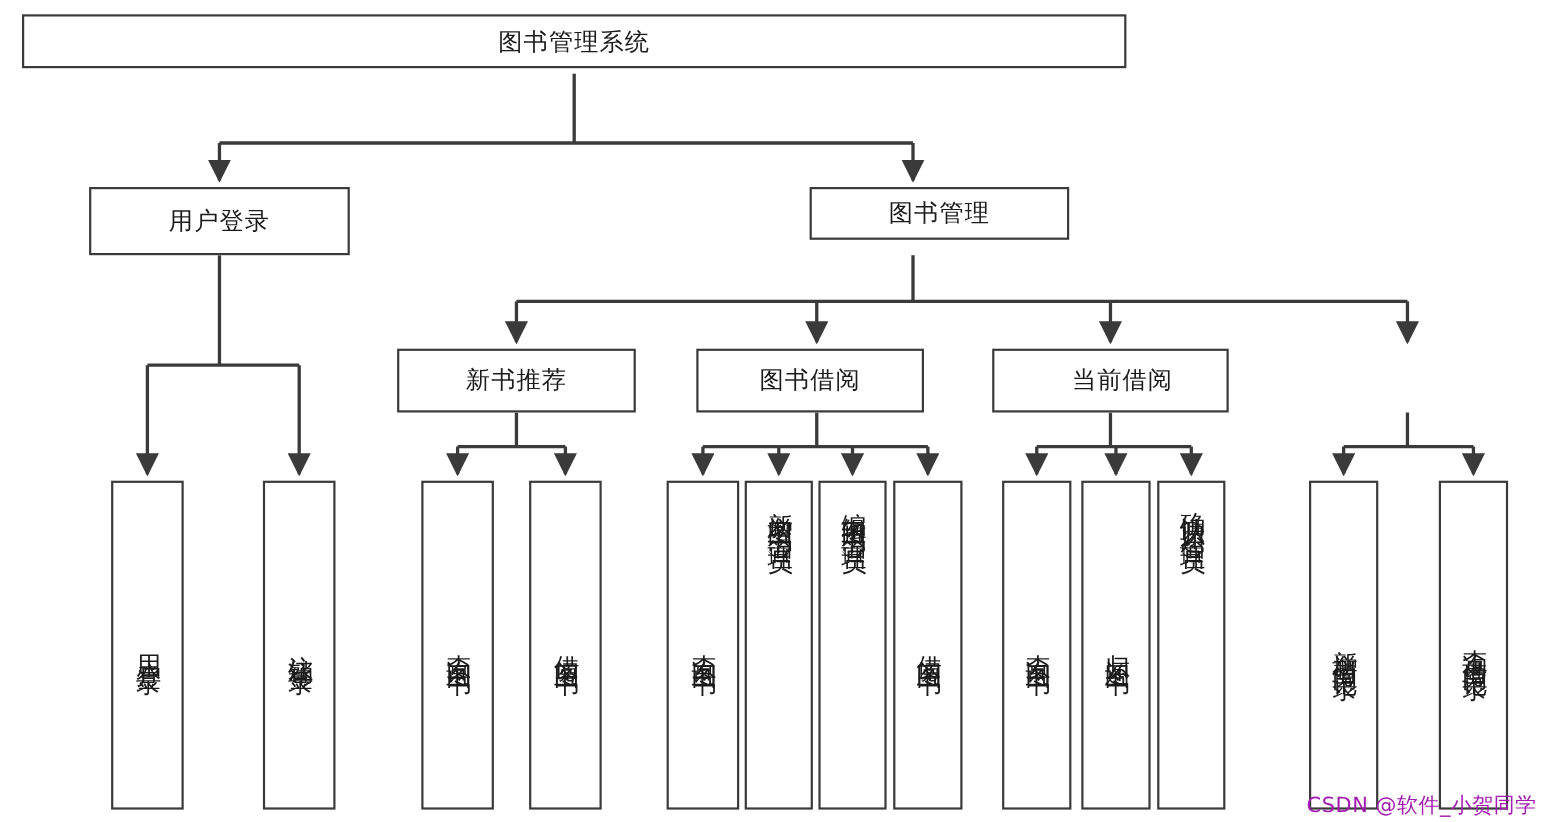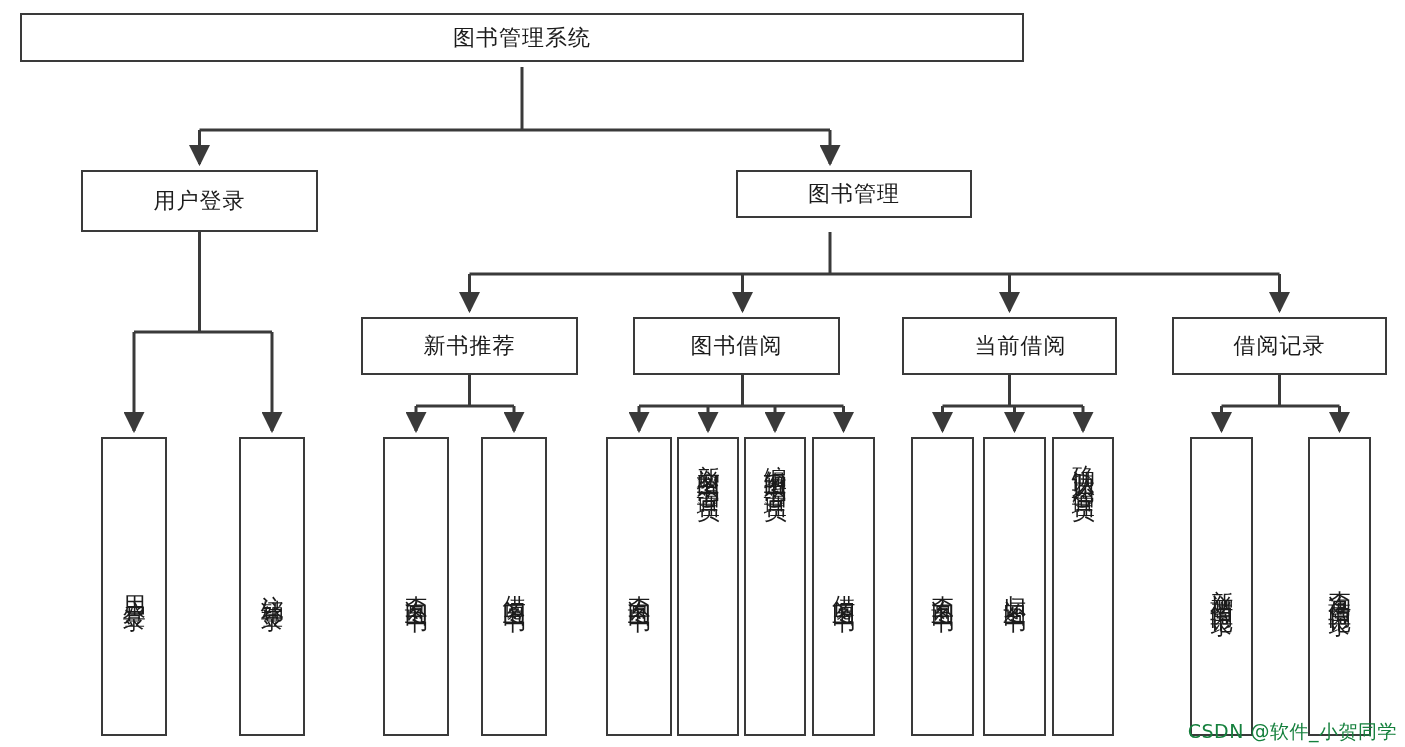--- a/index.html
+++ b/index.html
@@ -53,21 +53,21 @@
   }
   .node.vertical.centered {
     align-items: center;
     padding-top: 0;
   }
   .watermark {
     position: absolute;
     right: 8px;
     bottom: 2px;
     font-size: 19px;
-    color: #15803d;
+    color: #a21caf;
     letter-spacing: 0.5px;
     white-space: nowrap;
   }
 </style>
 </head>
 <body>
 
 <div id="canvas">
 
   <svg id="edges" viewBox="0 0 1405 747" xmlns="http://www.w3.org/2000/svg">
@@ -133,23 +133,20 @@
 
   <div class="node horizontal" style="left:361px;top:317px;width:217px;height:58px;align-items:center;">
     <span>新书推荐</span>
   </div>
   <div class="node horizontal" style="left:633px;top:317px;width:207px;height:58px;font-family:Liberation Mono, monospace;">
     <span>图书借阅</span>
   </div>
   <div class="node horizontal" style="left:902px;top:317px;width:215px;height:58px;padding-left:22px;">
     <span>当前借阅</span>
   </div>
-  <div class="node horizontal" style="left:1172px;top:317px;width:215px;height:58px;">
-    <span>借阅记录</span>
-  </div>
 
   <div class="node vertical centered" style="left:101px;top:437px;width:66px;height:299px;">
     <span class="vlabel">用户登录</span>
   </div>
   <div class="node vertical centered" style="left:239px;top:437px;width:66px;height:299px;">
     <span class="vlabel">注销登录</span>
   </div>
   <div class="node vertical centered" style="left:383px;top:437px;width:66px;height:299px;">
     <span class="vlabel">查询图书</span>
   </div>

